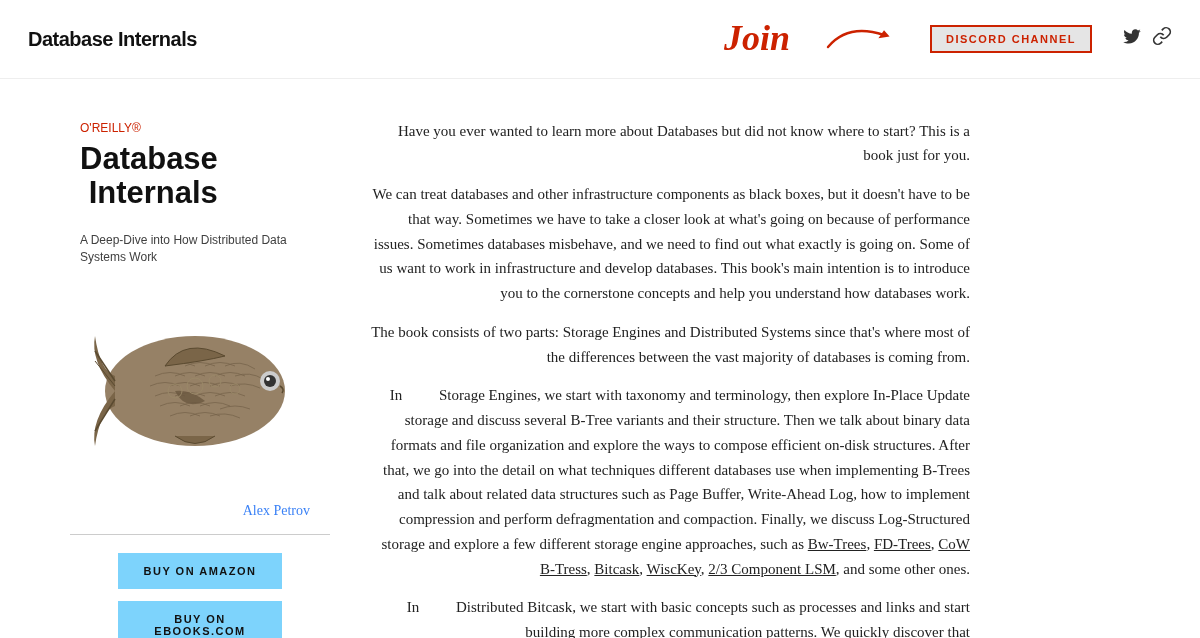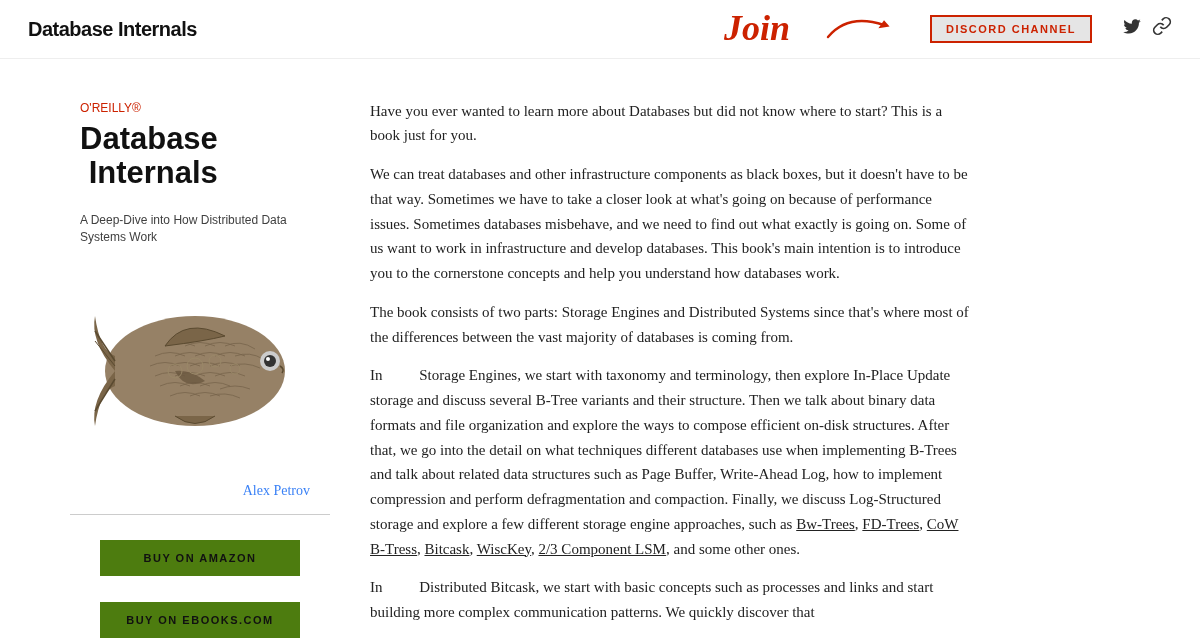--- a/index.html
+++ b/index.html
@@ -9,21 +9,21 @@
       color: #222;
       font-size: 15px;
       line-height: 1.6;
     }
 
     
     header {
       display: flex;
       align-items: center;
       justify-content: space-between;
-      padding: 0 28px;
+      padding: 10px 28px;
       border-bottom: 1px solid #eee;
       position: relative;
     }
     .header-logo {
       font-family: Arial, sans-serif;
       font-weight: 900;
       font-size: 20px;
       letter-spacing: -0.5px;
       color: #111;
     }
@@ -136,45 +136,46 @@
       margin-right: 20px;
     }
     .divider {
       width: 100%;
       border: none;
       border-top: 1px solid #ccc;
       margin: 12px 0;
     }
     .buy-btn {
       display: block;
-      width: 200px;
-      background: #4d7c0f;
+      width: 164px;
+      background: #7dd3fc;
       color: #111;
       border: none;
       padding: 12px 16px;
       font-family: Arial, sans-serif;
       font-size: 11px;
       font-weight: 800;
       letter-spacing: 1.5px;
       text-transform: uppercase;
       text-align: center;
       cursor: pointer;
-      margin: 13px auto;
+      margin: 6px auto;
     }
 
     
     .text-col {
       flex: 1;
       max-width: 600px;
     }
     .text-col p {
       margin-bottom: 14px;
       font-size: 15px;
       line-height: 1.65;
       color: #222;
+      text-align: right;
     }
     .text-col strong {
       font-weight: normal;
       margin-left: 33px;
     }
     .text-col a {
       color: #222;
       text-decoration: underline;
     }
   </style>

